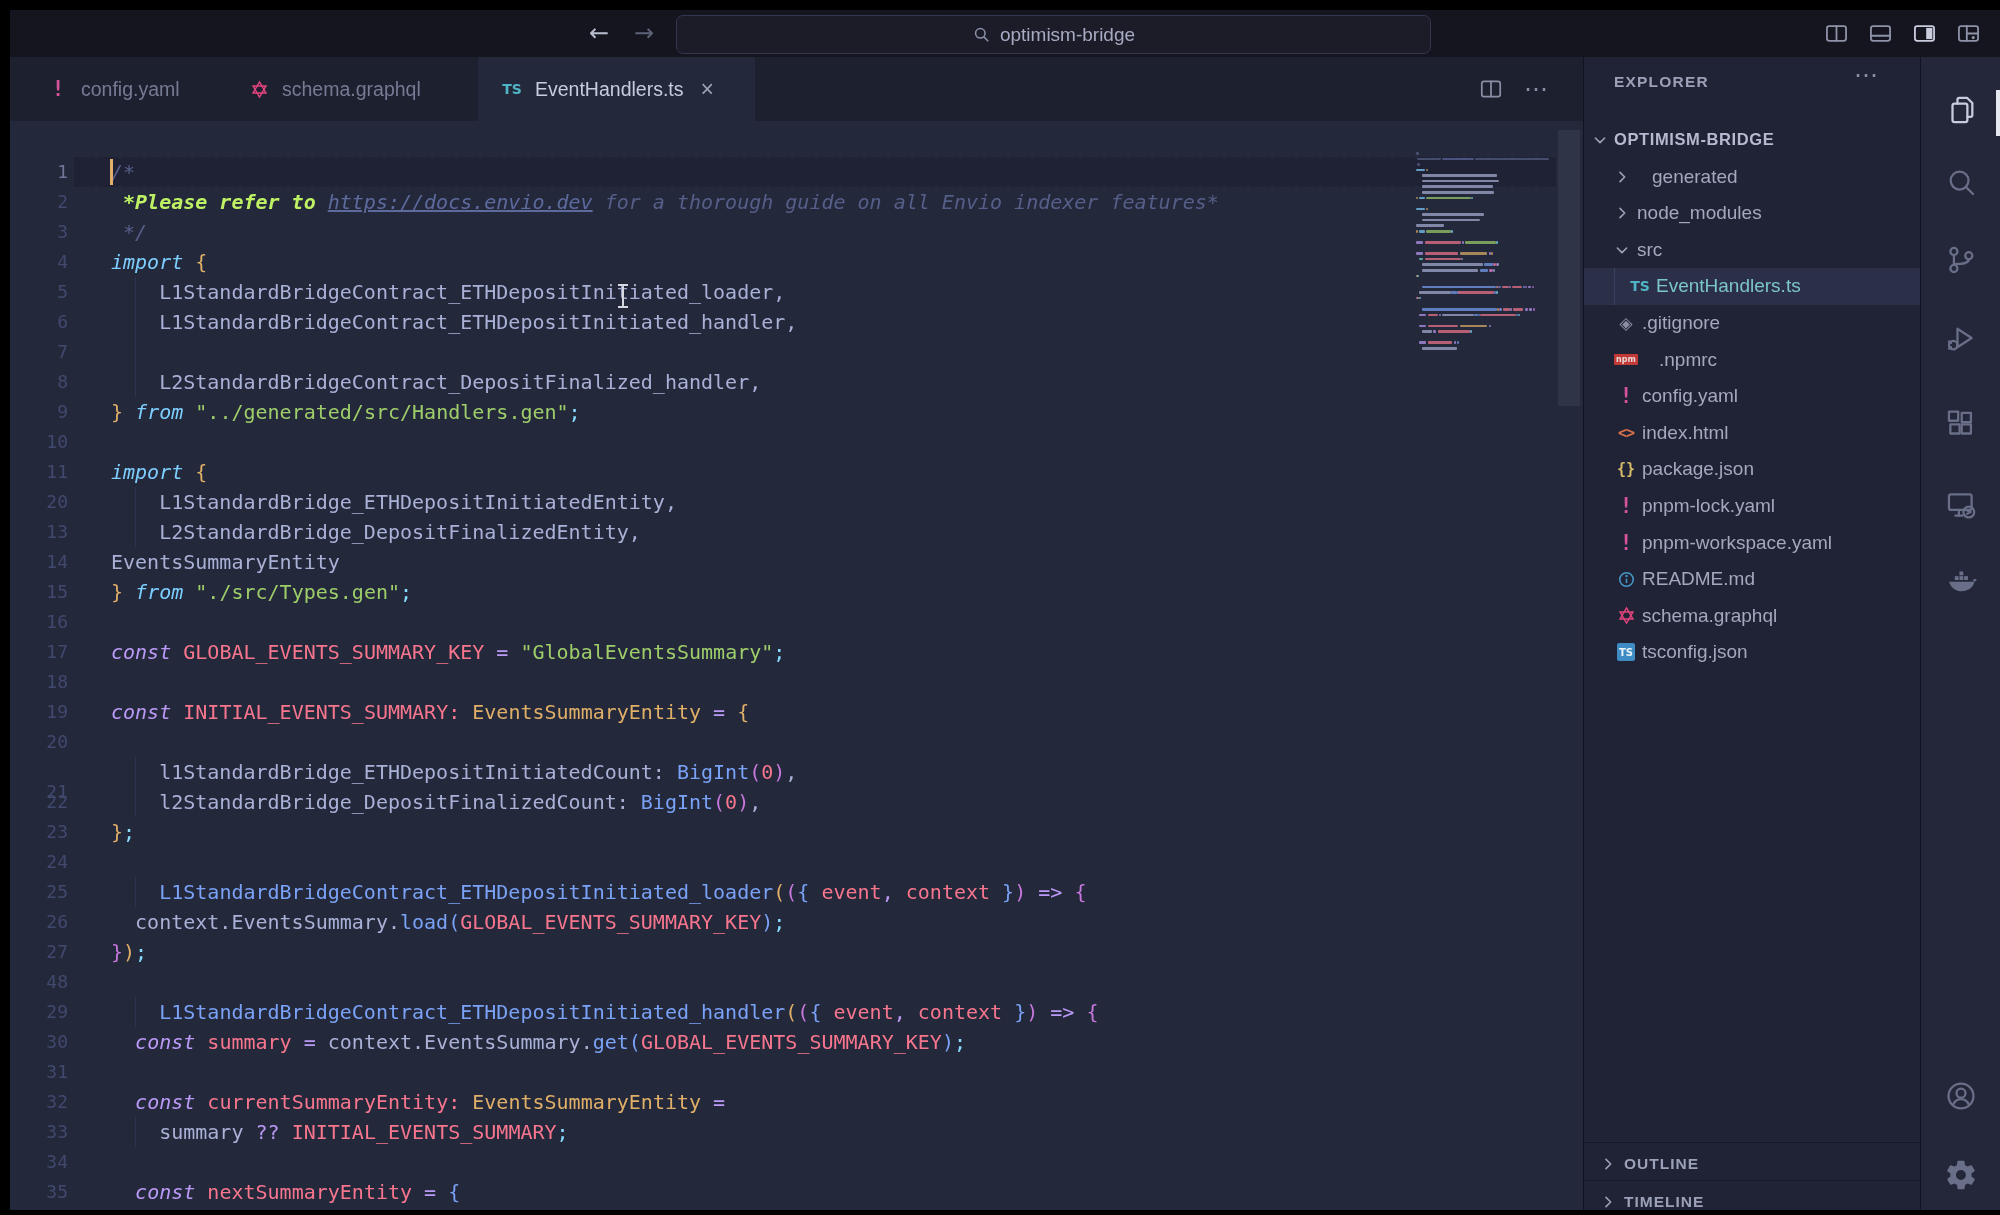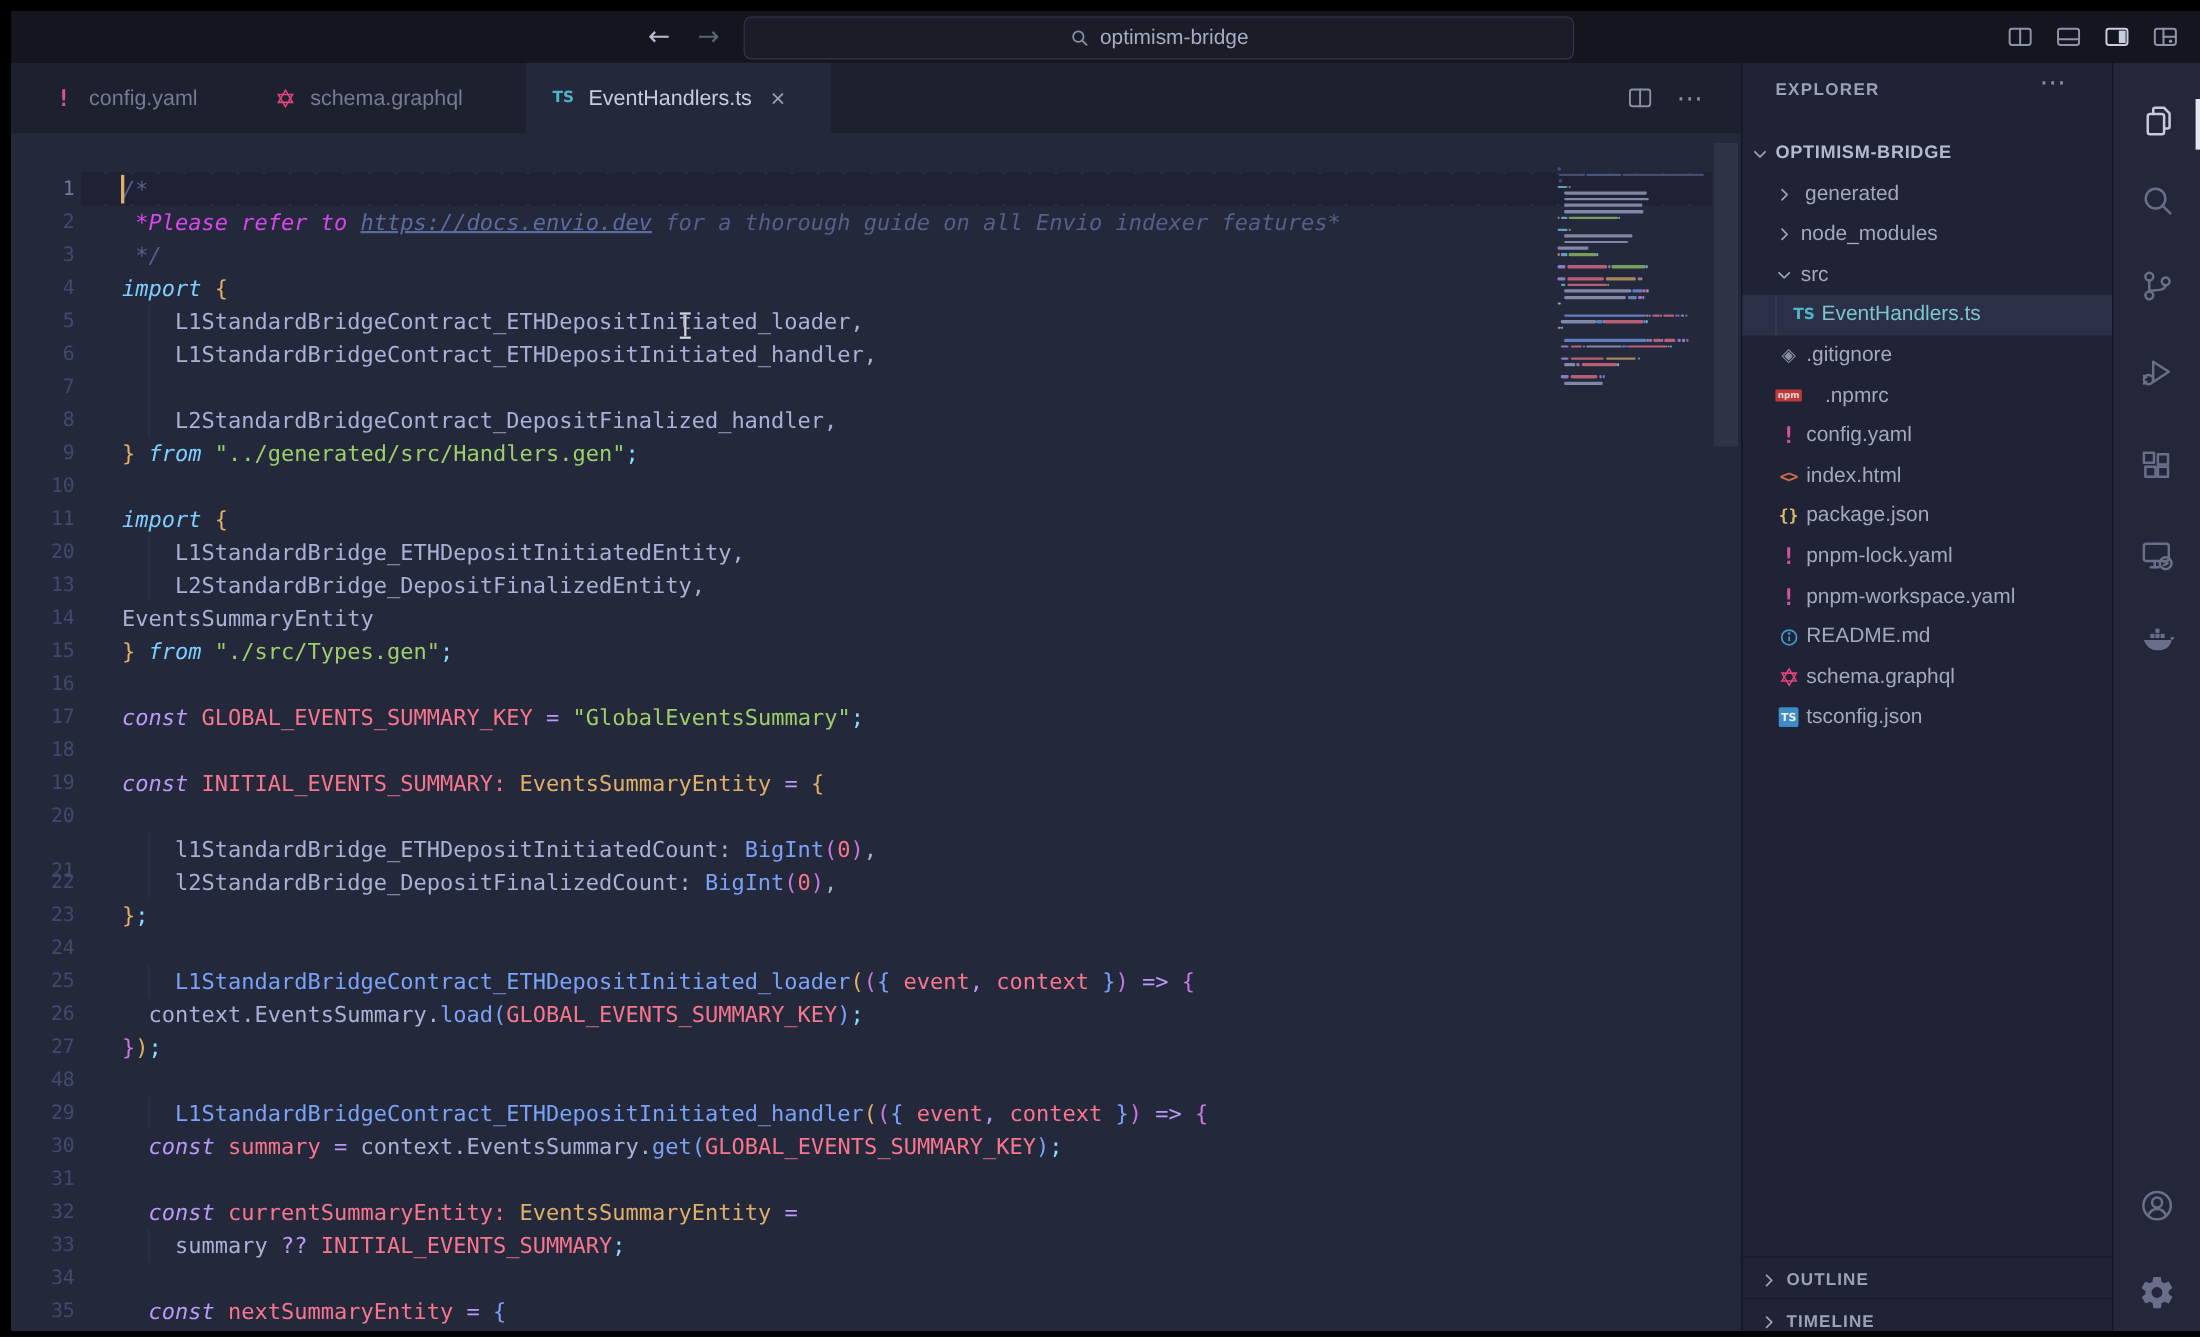--- a/index.html
+++ b/index.html
@@ -150,21 +150,21 @@
         <span>EventHandlers.ts</span>
         <span class="bc-sep">›</span>
         <span>...</span>
       </div>
 
   <div id="editor">
         <div class="curline" style="top: 36px;"></div>
         <div class="lnum" style="top: 36px; color: rgb(112, 119, 153);">1</div>
         <div class="codeline codetext" style="top: 36px;"><span style="color: rgb(86, 95, 137); font-style: italic;">/*</span></div>
         <div class="lnum" style="top: 66px;">2</div>
-        <div class="codeline codetext" style="top: 66px;"><span style="color: #d946ef; font-style: italic;"> *Please refer to </span><span style="color: rgb(93, 106, 158); font-style: italic; text-decoration: underline;">https://docs.envio.dev</span><span style="color: rgb(86, 95, 137); font-style: italic;"> for a thorough guide on all Envio indexer features*</span></div>
+        <div class="codeline codetext" style="top: 66px;"><span style="color: #bef264; font-style: italic; font-weight: bold;"> *Please refer to </span><span style="color: rgb(93, 106, 158); font-style: italic; text-decoration: underline;">https://docs.envio.dev</span><span style="color: rgb(86, 95, 137); font-style: italic;"> for a thorough guide on all Envio indexer features*</span></div>
         <div class="lnum" style="top: 96px;">3</div>
         <div class="codeline codetext" style="top: 96px;"><span style="color: rgb(86, 95, 137); font-style: italic;"> */</span></div>
         <div class="lnum" style="top: 126px;">4</div>
         <div class="codeline codetext" style="top: 126px;"><span style="color: rgb(125, 207, 255); font-style: italic;">import</span><span style="color: rgb(169, 177, 214);"> </span><span style="color: rgb(224, 175, 104);">{</span></div>
         <div class="lnum" style="top: 156px;">5</div>
         <div class="iguide" style="top: 156px;"></div>
         <div class="codeline codetext" style="top: 156px;"><span style="color: rgb(169, 177, 214);">    L1StandardBridgeContract_ETHDepositInitiated_loader,</span></div>
         <div class="lnum" style="top: 186px;">6</div>
         <div class="iguide" style="top: 186px;"></div>
         <div class="codeline codetext" style="top: 186px;"><span style="color: rgb(169, 177, 214);">    L1StandardBridgeContract_ETHDepositInitiated_handler,</span></div>
@@ -362,21 +362,21 @@
               </svg>
             </span>
             <span class="lbl" style="margin-left: 6px;">OPTIMISM-BRIDGE</span>
           </div>
           <div class="trow folder" style="top: 101.3px; height: 36.6px; padding-left: 30px;">
             <span class="chev">
               <svg width="16" height="16" viewBox="0 0 24 24" fill="none" stroke="#9ba1b8" stroke-width="2.4" stroke-linecap="round" stroke-linejoin="round">
                 <polyline points="9,5 16,12 9,19"></polyline>
               </svg>
             </span>
-            <span class="lbl" style="margin-left: 11px;">generated</span>
+            <span class="lbl" style="margin-left: 22px;">generated</span>
           </div>
           <div class="trow folder" style="top: 137.9px; height: 36.6px; padding-left: 30px;">
             <span class="chev">
               <svg width="16" height="16" viewBox="0 0 24 24" fill="none" stroke="#9ba1b8" stroke-width="2.4" stroke-linecap="round" stroke-linejoin="round">
                 <polyline points="9,5 16,12 9,19"></polyline>
               </svg>
             </span>
             <span class="lbl" style="margin-left: 7px;">node_modules</span>
           </div>
           <div class="trow folder" style="top: 174.5px; height: 36.6px; padding-left: 30px;">

